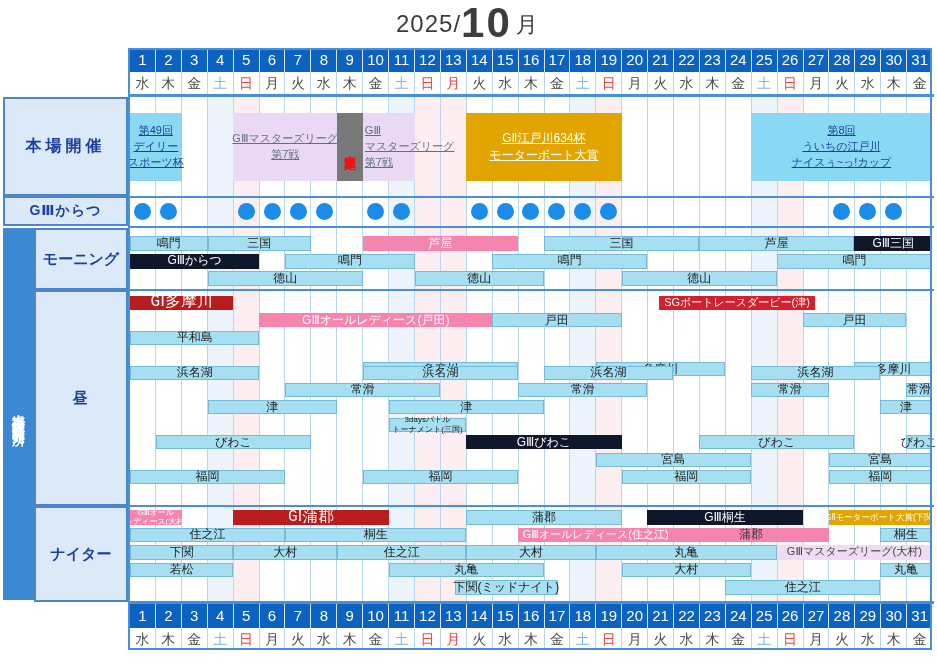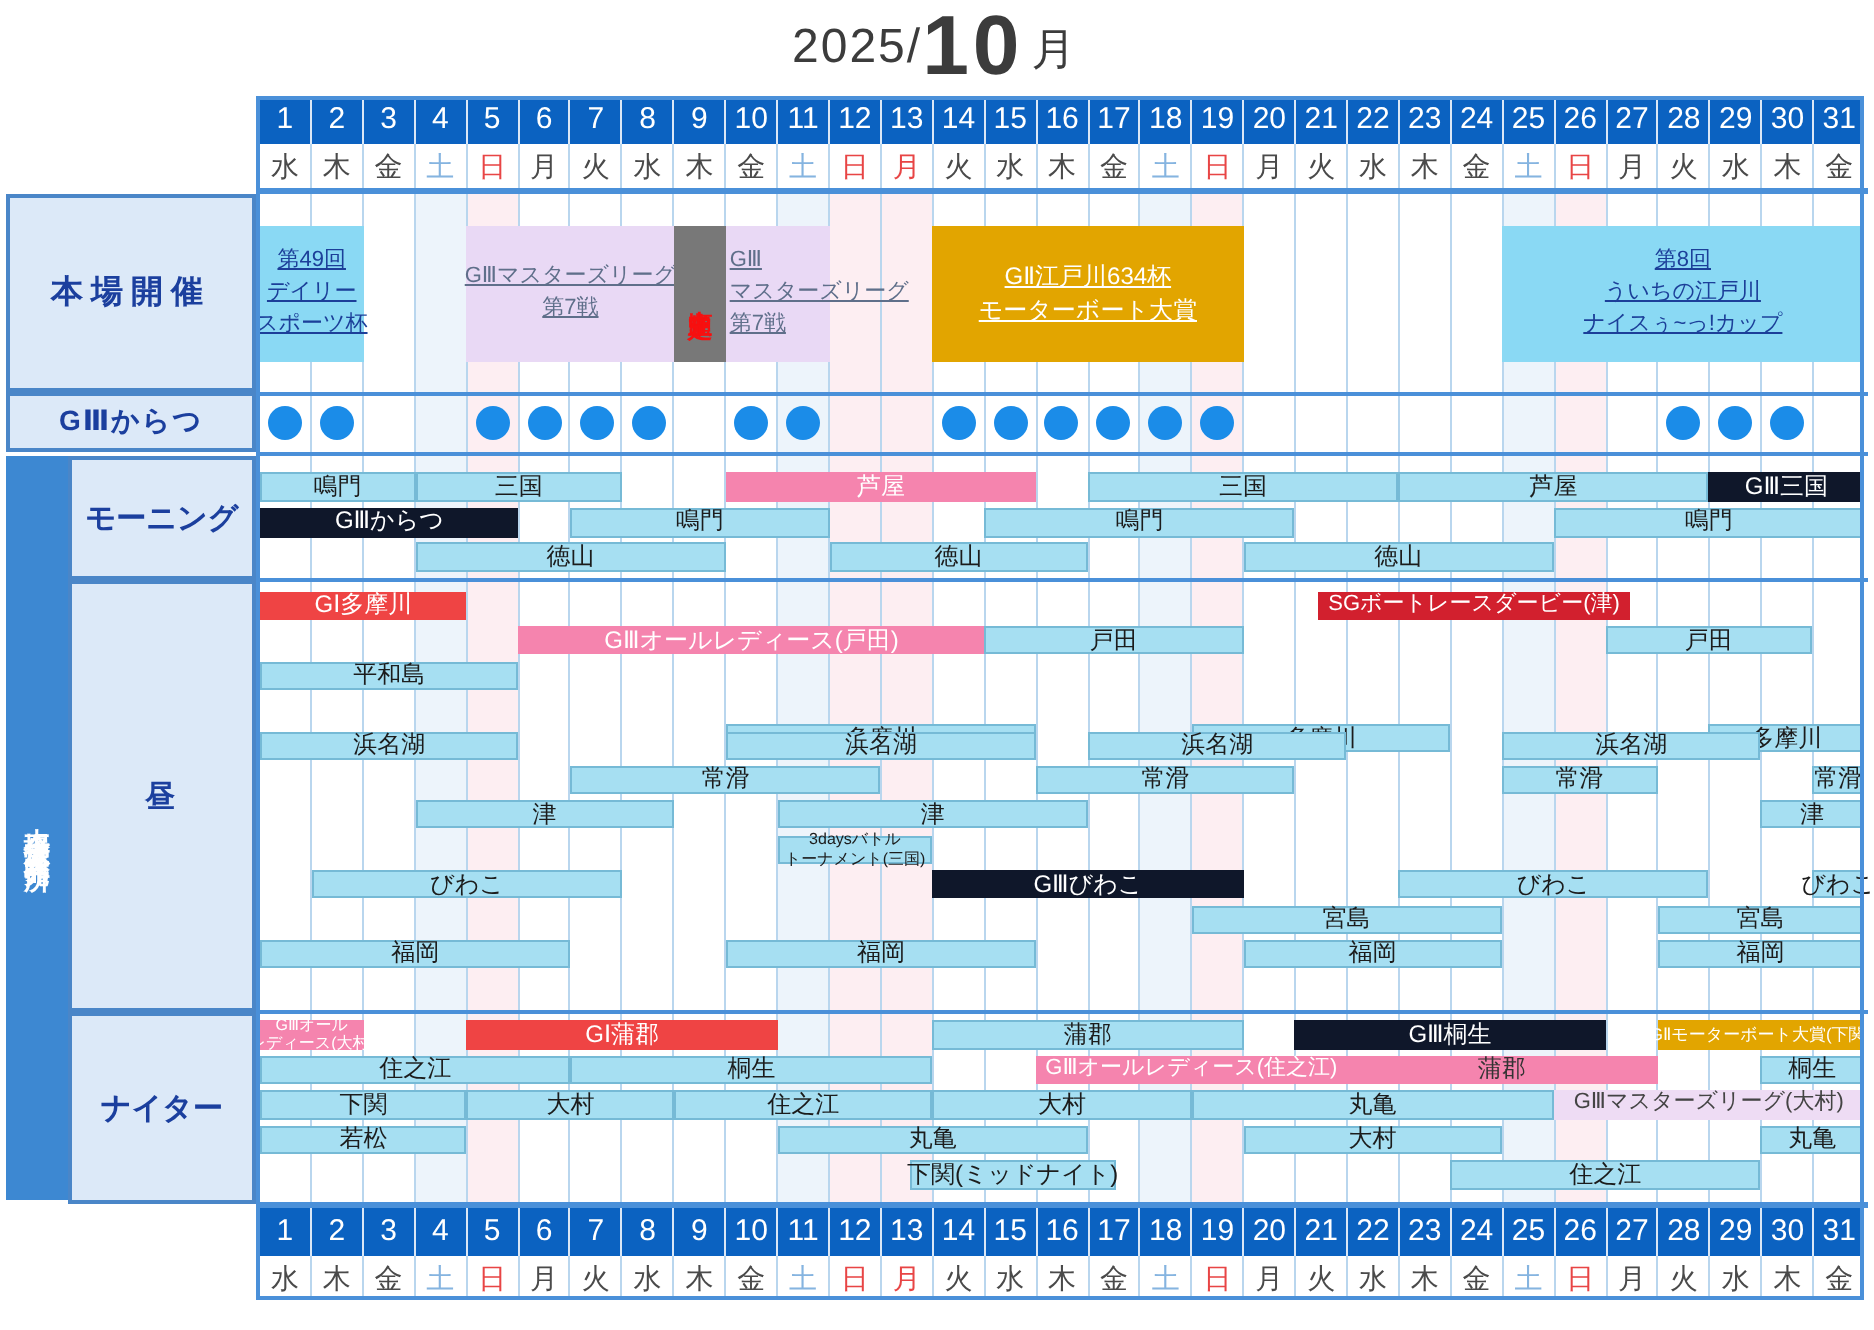--- a/index.html
+++ b/index.html
@@ -40,21 +40,21 @@
   .bar span{display:block;line-height:1.45;}
   .b-venue{background:#a6dff2;border:1px solid rgba(70,150,185,.5);color:#1c1c1c;font-size:12px;}
   .b-venue-tiny{background:#a6dff2;border:1px solid rgba(70,150,185,.5);color:#1c1c1c;font-size:8px;}
   .b-venue-tiny span{line-height:1.2;}
   .b-pink{background:#f584ae;color:#fff;font-size:12px;}
   .b-pink-sm{background:#f584ae;color:#fff;font-size:11px;}
   .b-pink-dark{background:#f584ae;color:#333;font-size:12px;}
   .b-pink-tiny{background:#f584ae;color:#fff;font-size:8px;overflow:hidden;}
   .b-pink-tiny span{line-height:1.15;}
   .b-blue{background:#0f172a;color:#fff;font-size:12px;}
-  .b-orange{background:#ef4444;color:#fff;font-size:12px;}
+  .b-orange{background:#b91c1c;color:#fff;font-size:16px;font-family:Liberation Mono, monospace;}
   .b-red{background:#d2202e;color:#fff;font-size:11px;}
   .b-gold-sm{background:#e2a500;color:#fff;font-size:8.5px;}
   .b-lav-sm{background:#eedcf4;color:#444;font-size:11px;}
   .b-link-cyan{background:#8ad9f4;color:#1c3f99;font-size:11px;}
   .b-link-lav{background:#e9d9f5;color:#5f6f8a;font-size:11px;}
   .b-link-gold{background:#e2a500;color:#fff;font-size:12px;}
   .b-link-cyan span,.b-link-lav span,.b-link-gold span{text-decoration:underline;}
   .b-cancel{background:#787878;color:#f71010;font-weight:bold;font-size:12px;}
   .b-cancel span{writing-mode:vertical-rl;line-height:1.05;letter-spacing:1px;}
   .bar.align-left{align-items:flex-start;text-align:left;padding-left:2px;}

